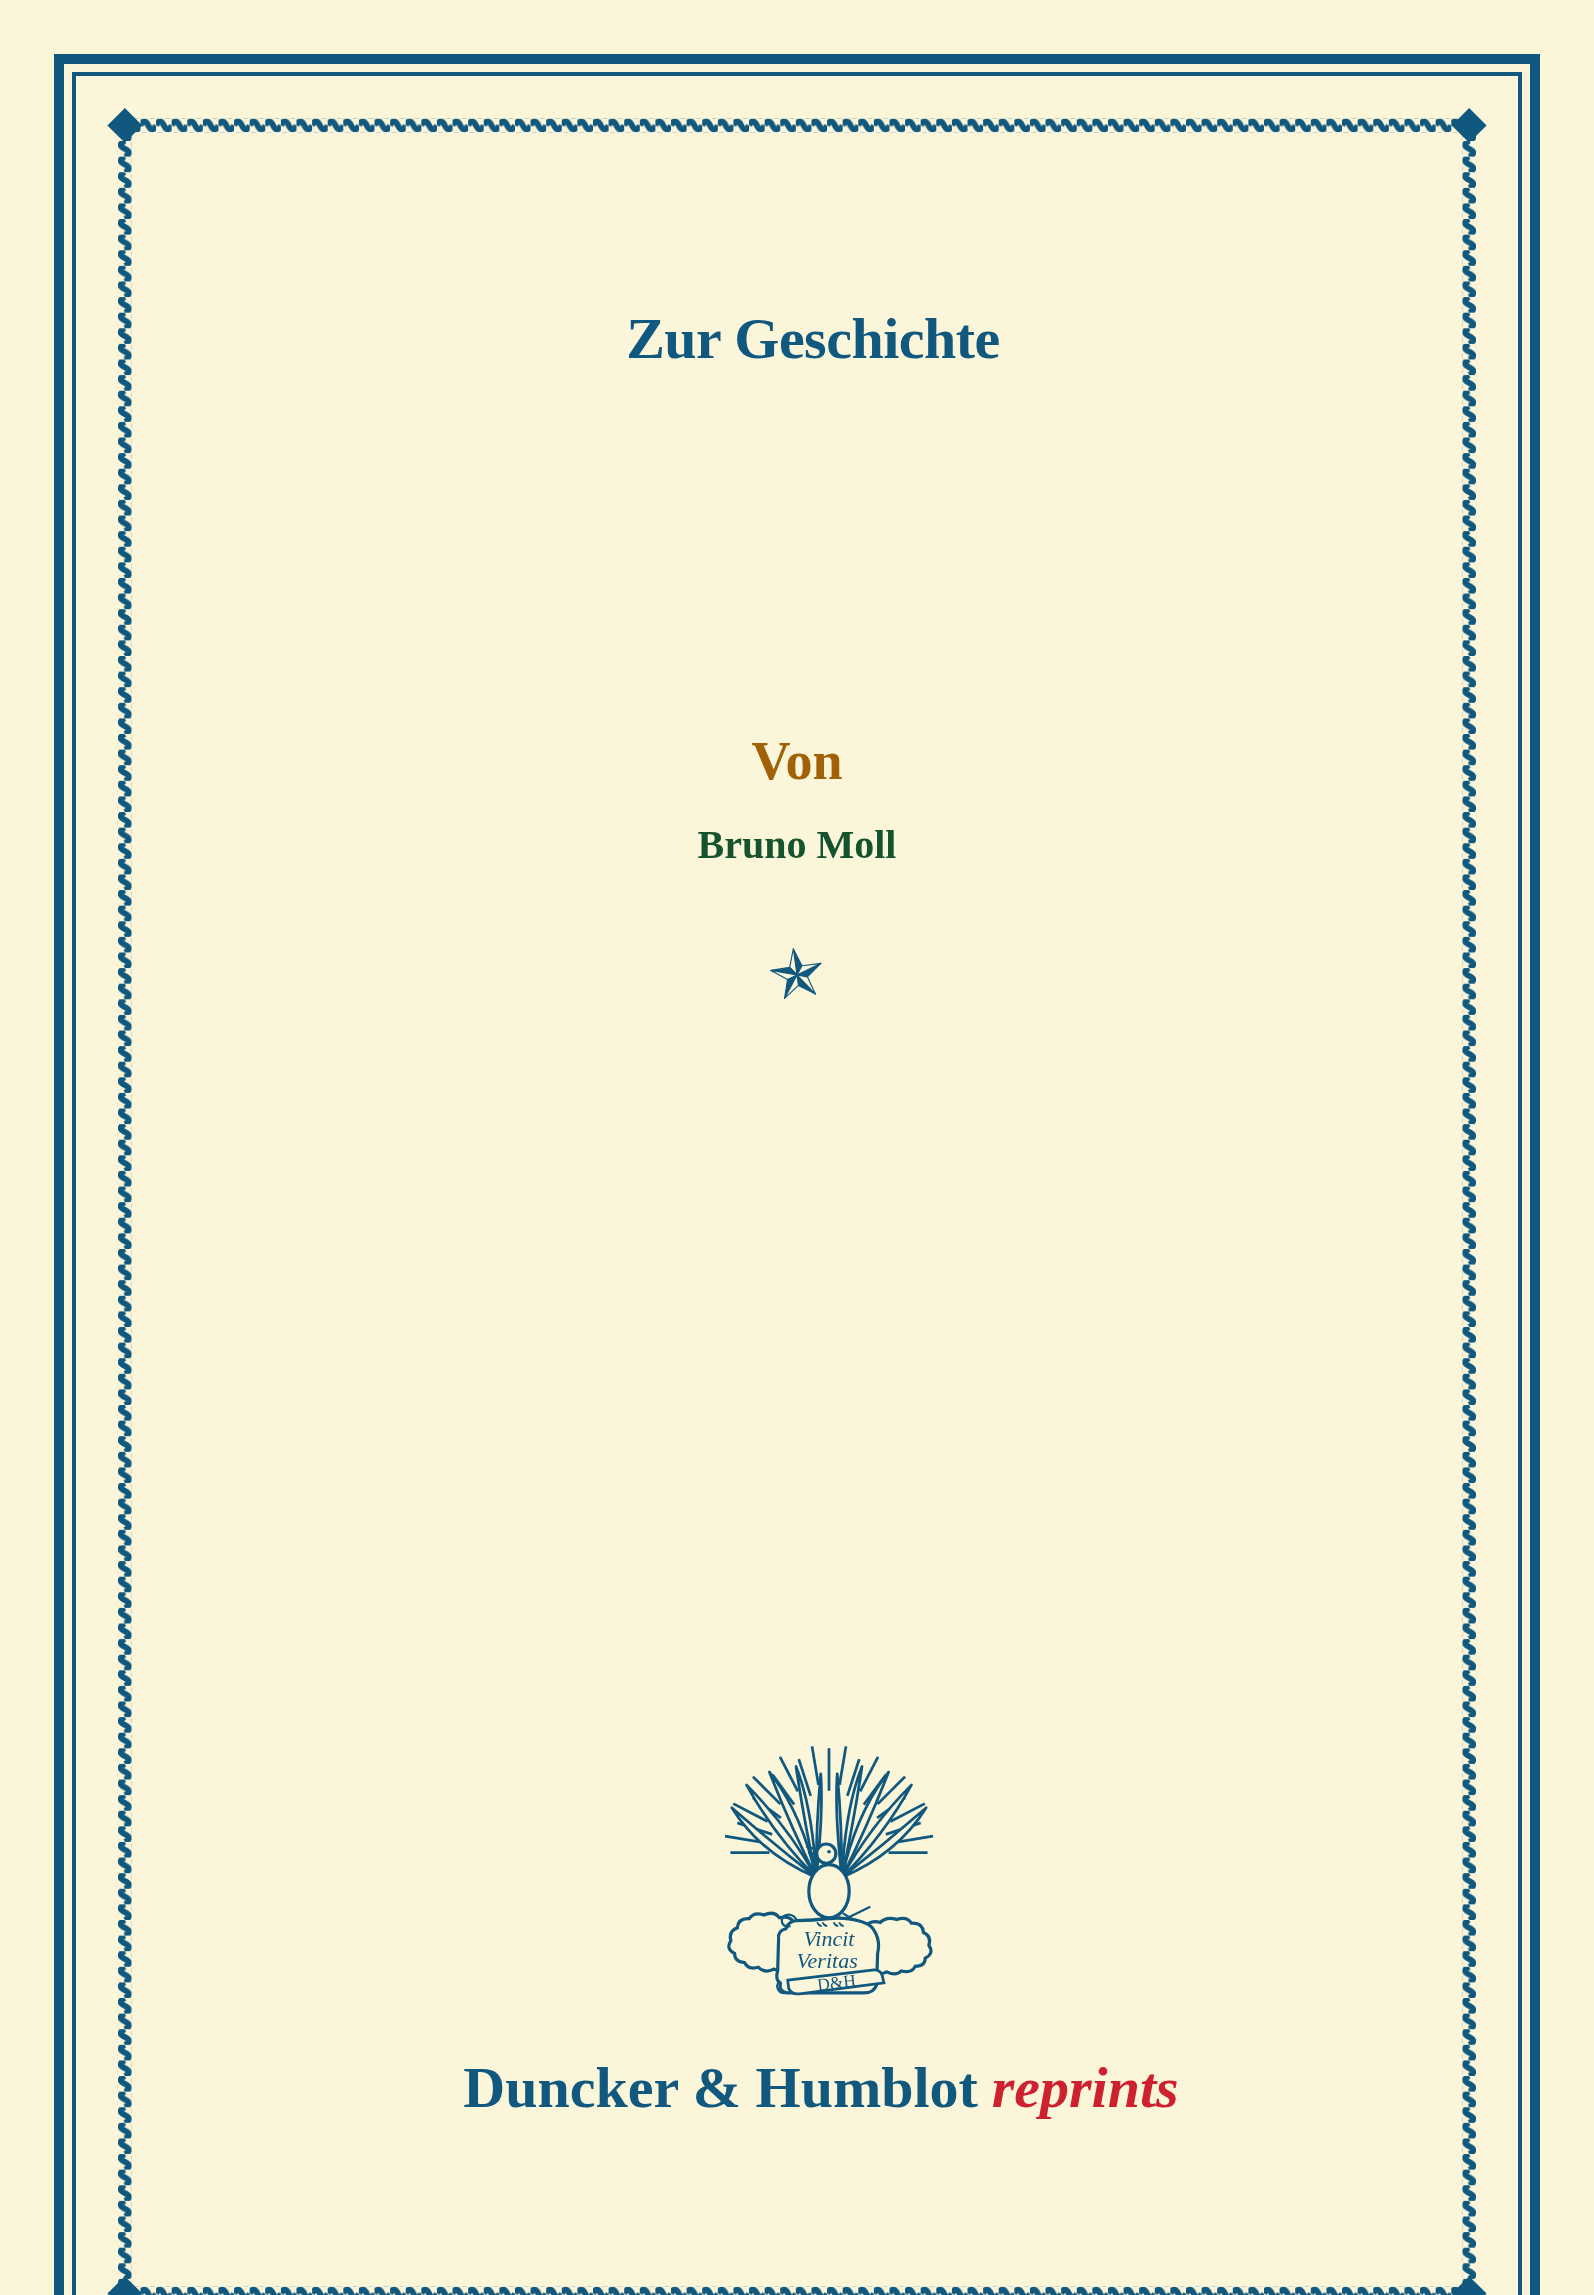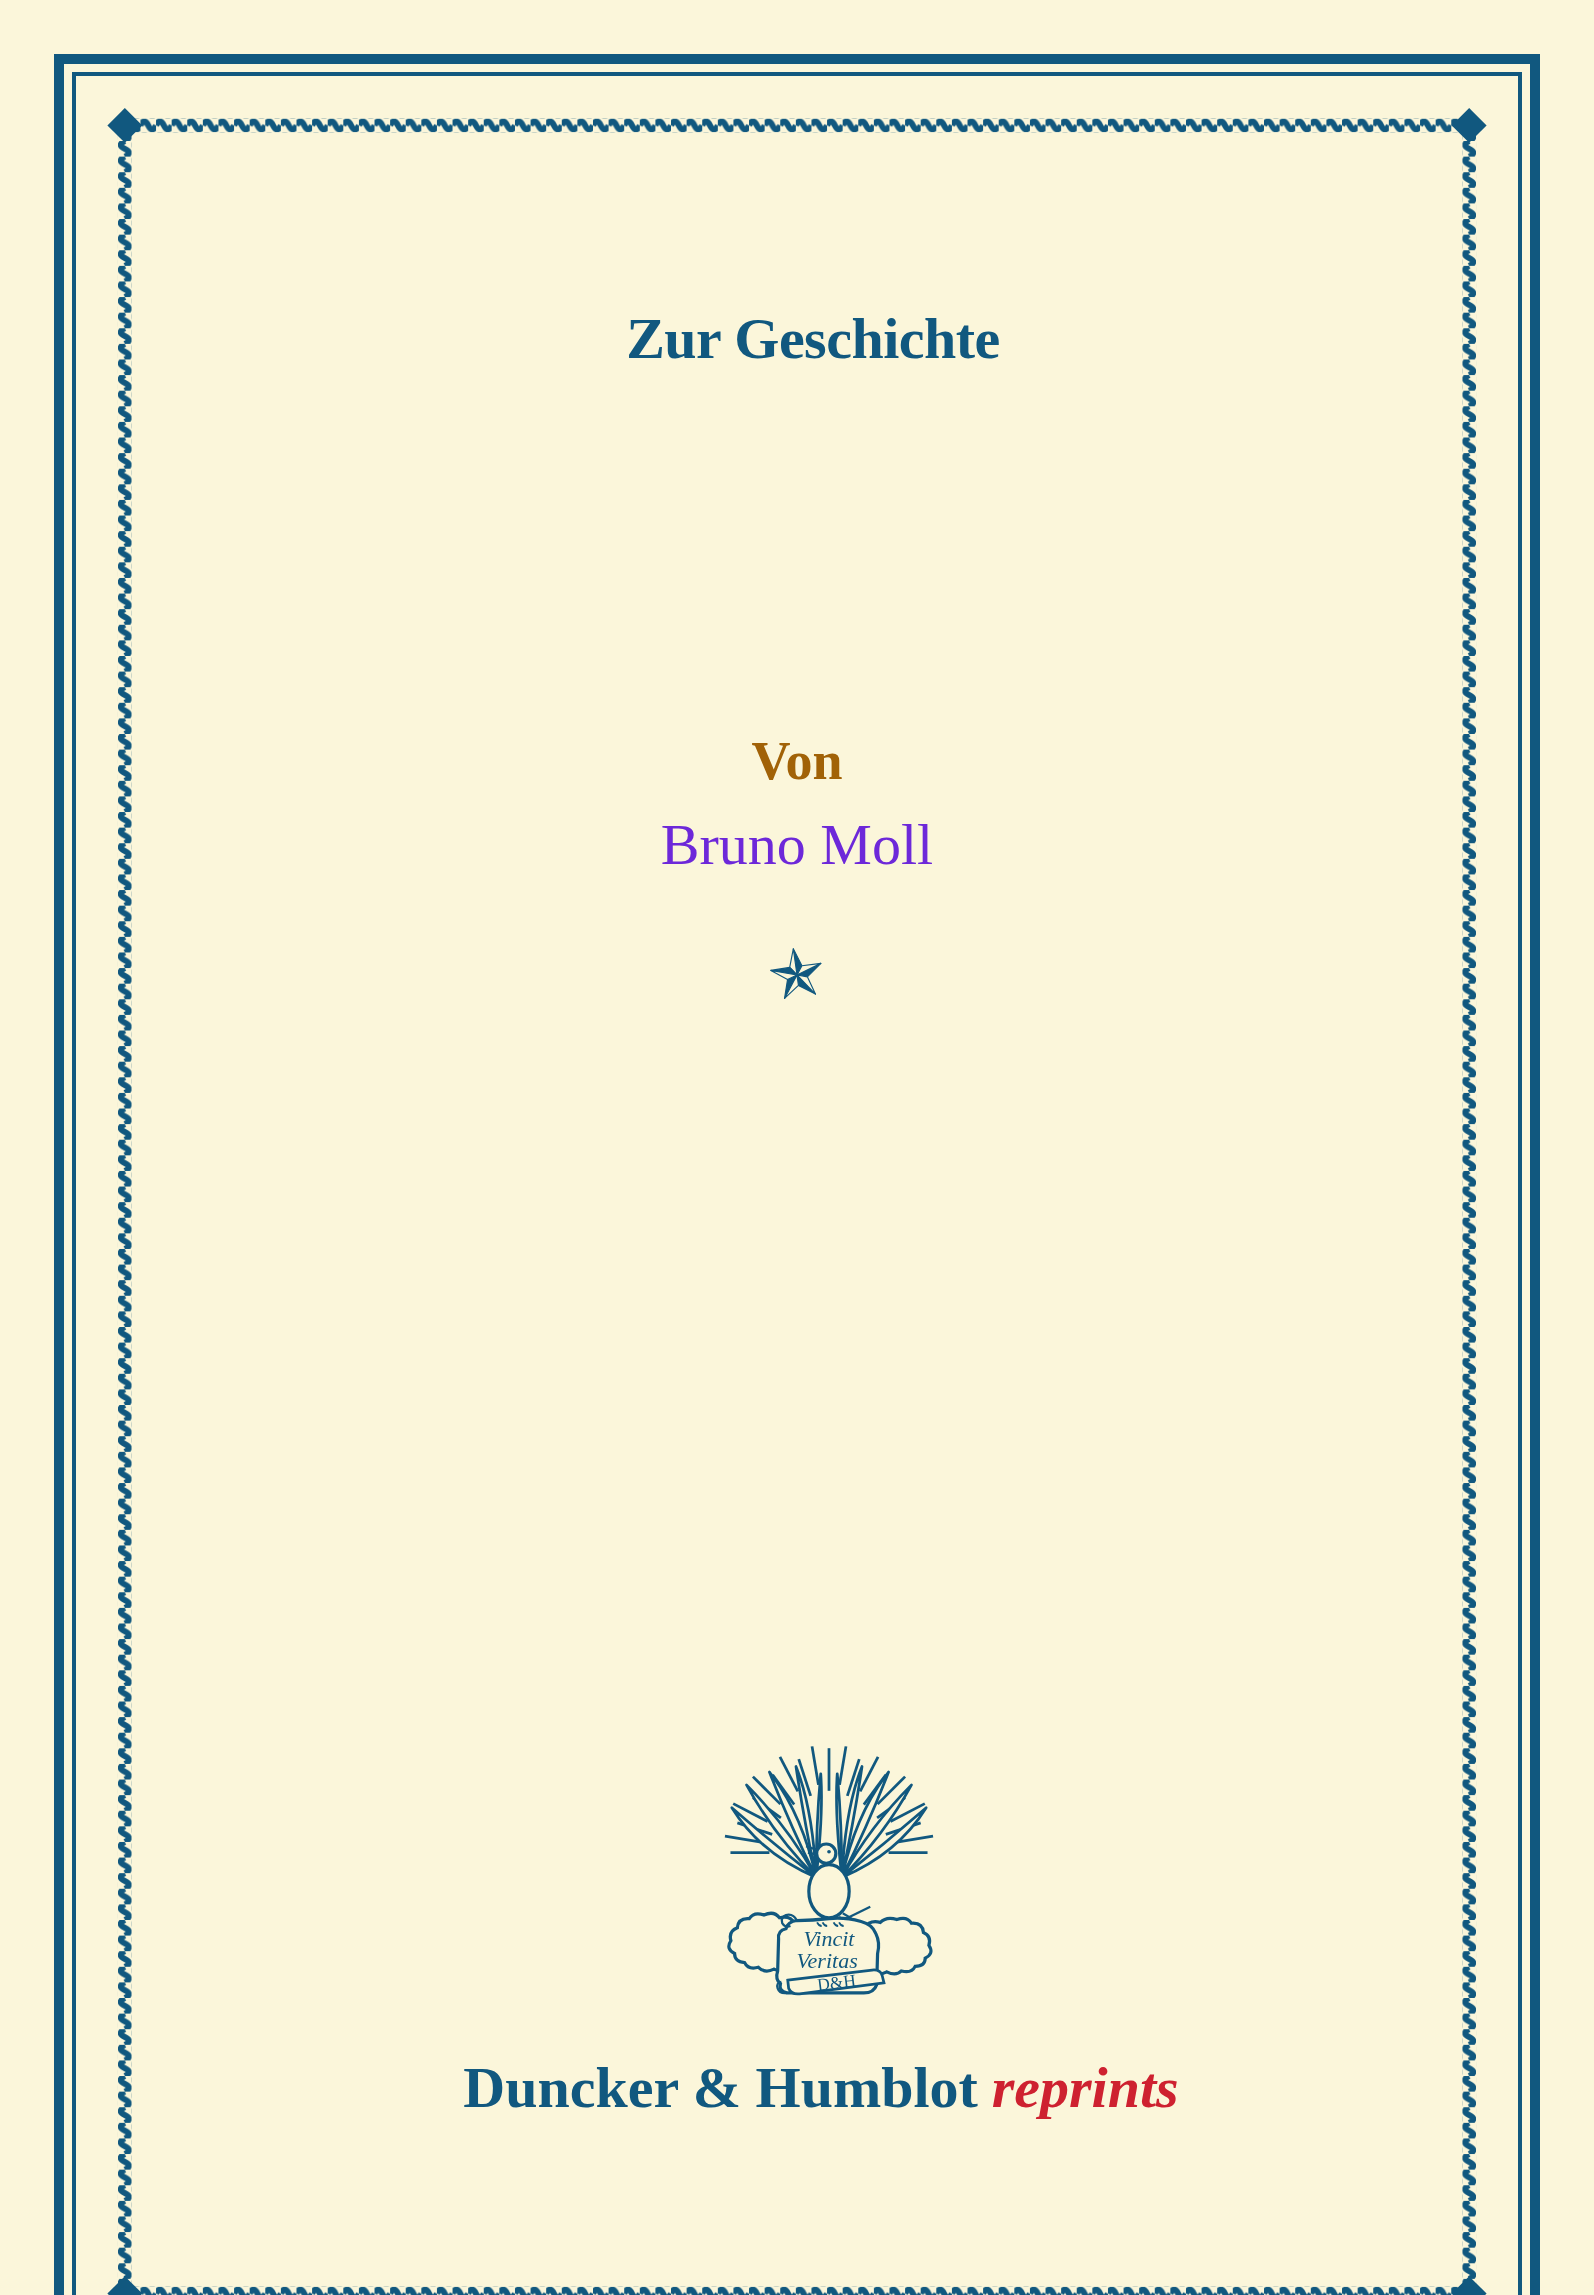--- a/index.html
+++ b/index.html
@@ -22,22 +22,22 @@
     text-align:center;color:#11587f;font-weight:bold;
     font-size:58px;line-height:109px;letter-spacing:-0.5px;
   }
   .byline{
     position:absolute;top:734px;left:0;width:100%;
     text-align:center;color:#a16207;font-weight:bold;
     font-size:54px;line-height:54px;
   }
   .author{
     position:absolute;top:816px;left:0;width:100%;
-    text-align:center;color:#6d28d9;font-weight:normal;
-    font-size:58px;line-height:58px;
+    text-align:center;color:#14532d;font-weight:bold;
+    font-size:40px;line-height:58px;
   }
   .star-wrap{position:absolute;left:765px;top:943px;width:64px;height:64px;}
   .logo-wrap{position:absolute;left:719px;top:1739px;width:220px;height:259px;}
   .publisher{
     position:absolute;top:2053px;left:0;width:100%;
     text-align:center;font-weight:bold;font-size:58px;line-height:69px;
     color:#11587f;white-space:nowrap;margin-left:24px;
   }
   .publisher .series{color:#ce2130;font-style:italic;margin-left:13.8px;}
   svg text{font-family:"Liberation Serif","DejaVu Serif",serif;}

